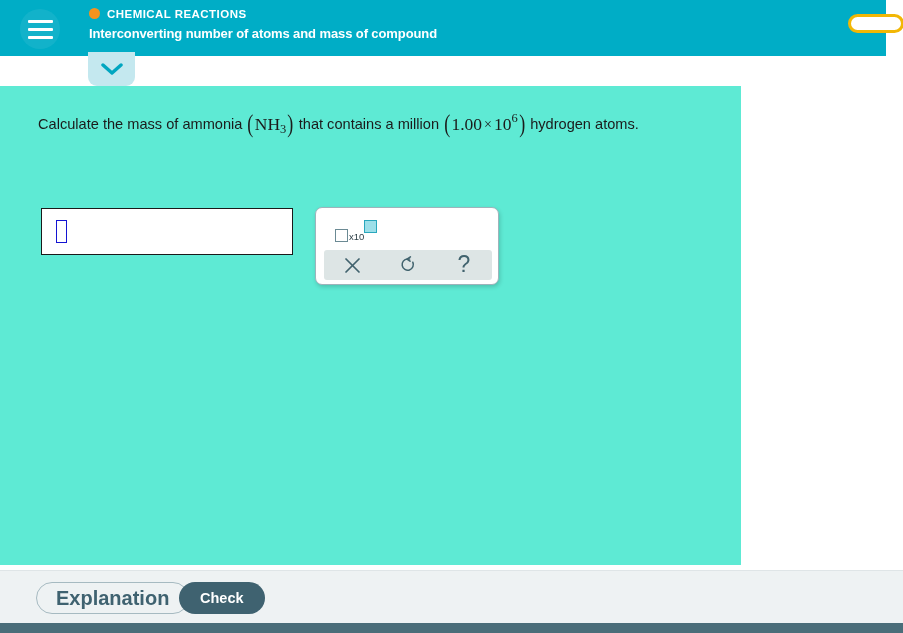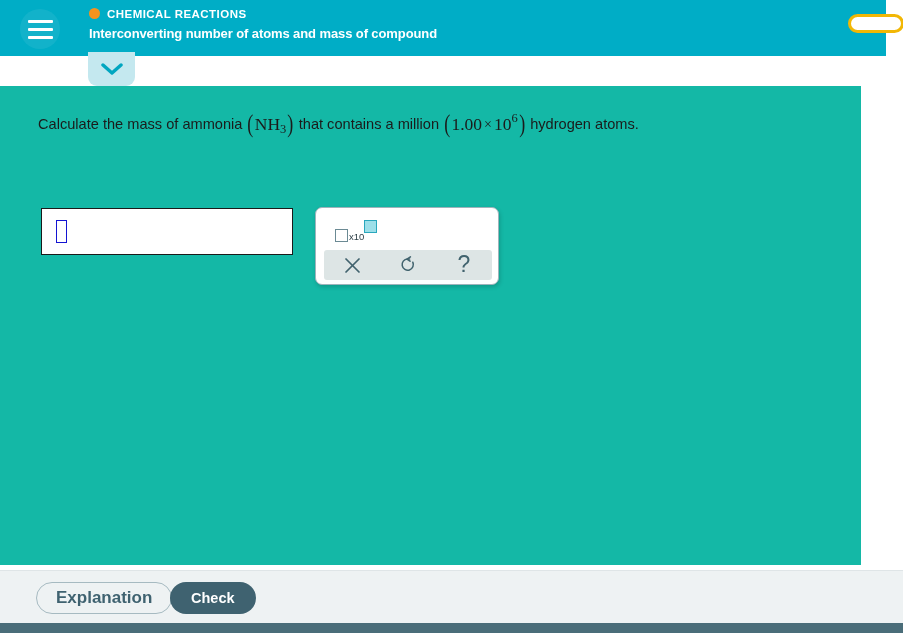--- a/index.html
+++ b/index.html
@@ -105,23 +105,23 @@
     justify-content: center;
     cursor: pointer;
   }
   .collapse-tab svg { display: block; }
 
   
   .content {
     position: absolute;
     top: 86px;
     left: 0;
-    width: 861px;
+    width: 741px;
     height: 479px;
-    background: #14b8a6;
+    background: #5eead4;
   }
   .question-line {
     position: absolute;
     left: 38px;
     font-size: 14.6px;
     color: #1b1b1b;
     white-space: nowrap;
   }
   .q1 { top: 25px; }
   .q2 { top: 68px; }
@@ -284,31 +284,31 @@
   .btn-explanation {
     position: absolute;
     left: 36px;
     top: 11px;
     height: 32px;
     padding: 0 19px;
     border: 1px solid #a6bac1;
     border-radius: 16px;
     background: #eef2f3;
     color: #3f6270;
-    font-size: 17px;
+    font-size: 20px;
     font-weight: bold;
     font-family: "Liberation Sans", sans-serif;
     display: flex;
     align-items: center;
     cursor: pointer;
     box-sizing: border-box;
   }
   .btn-check {
     position: absolute;
-    left: 170px;
+    left: 179px;
     top: 11px;
     height: 32px;
     padding: 12px 21px;
     border: none;
     border-radius: 16px;
     background: #3f6270;
     color: #ffffff;
     font-size: 14.5px;
     font-weight: bold;
     font-family: "Liberation Sans", sans-serif;

